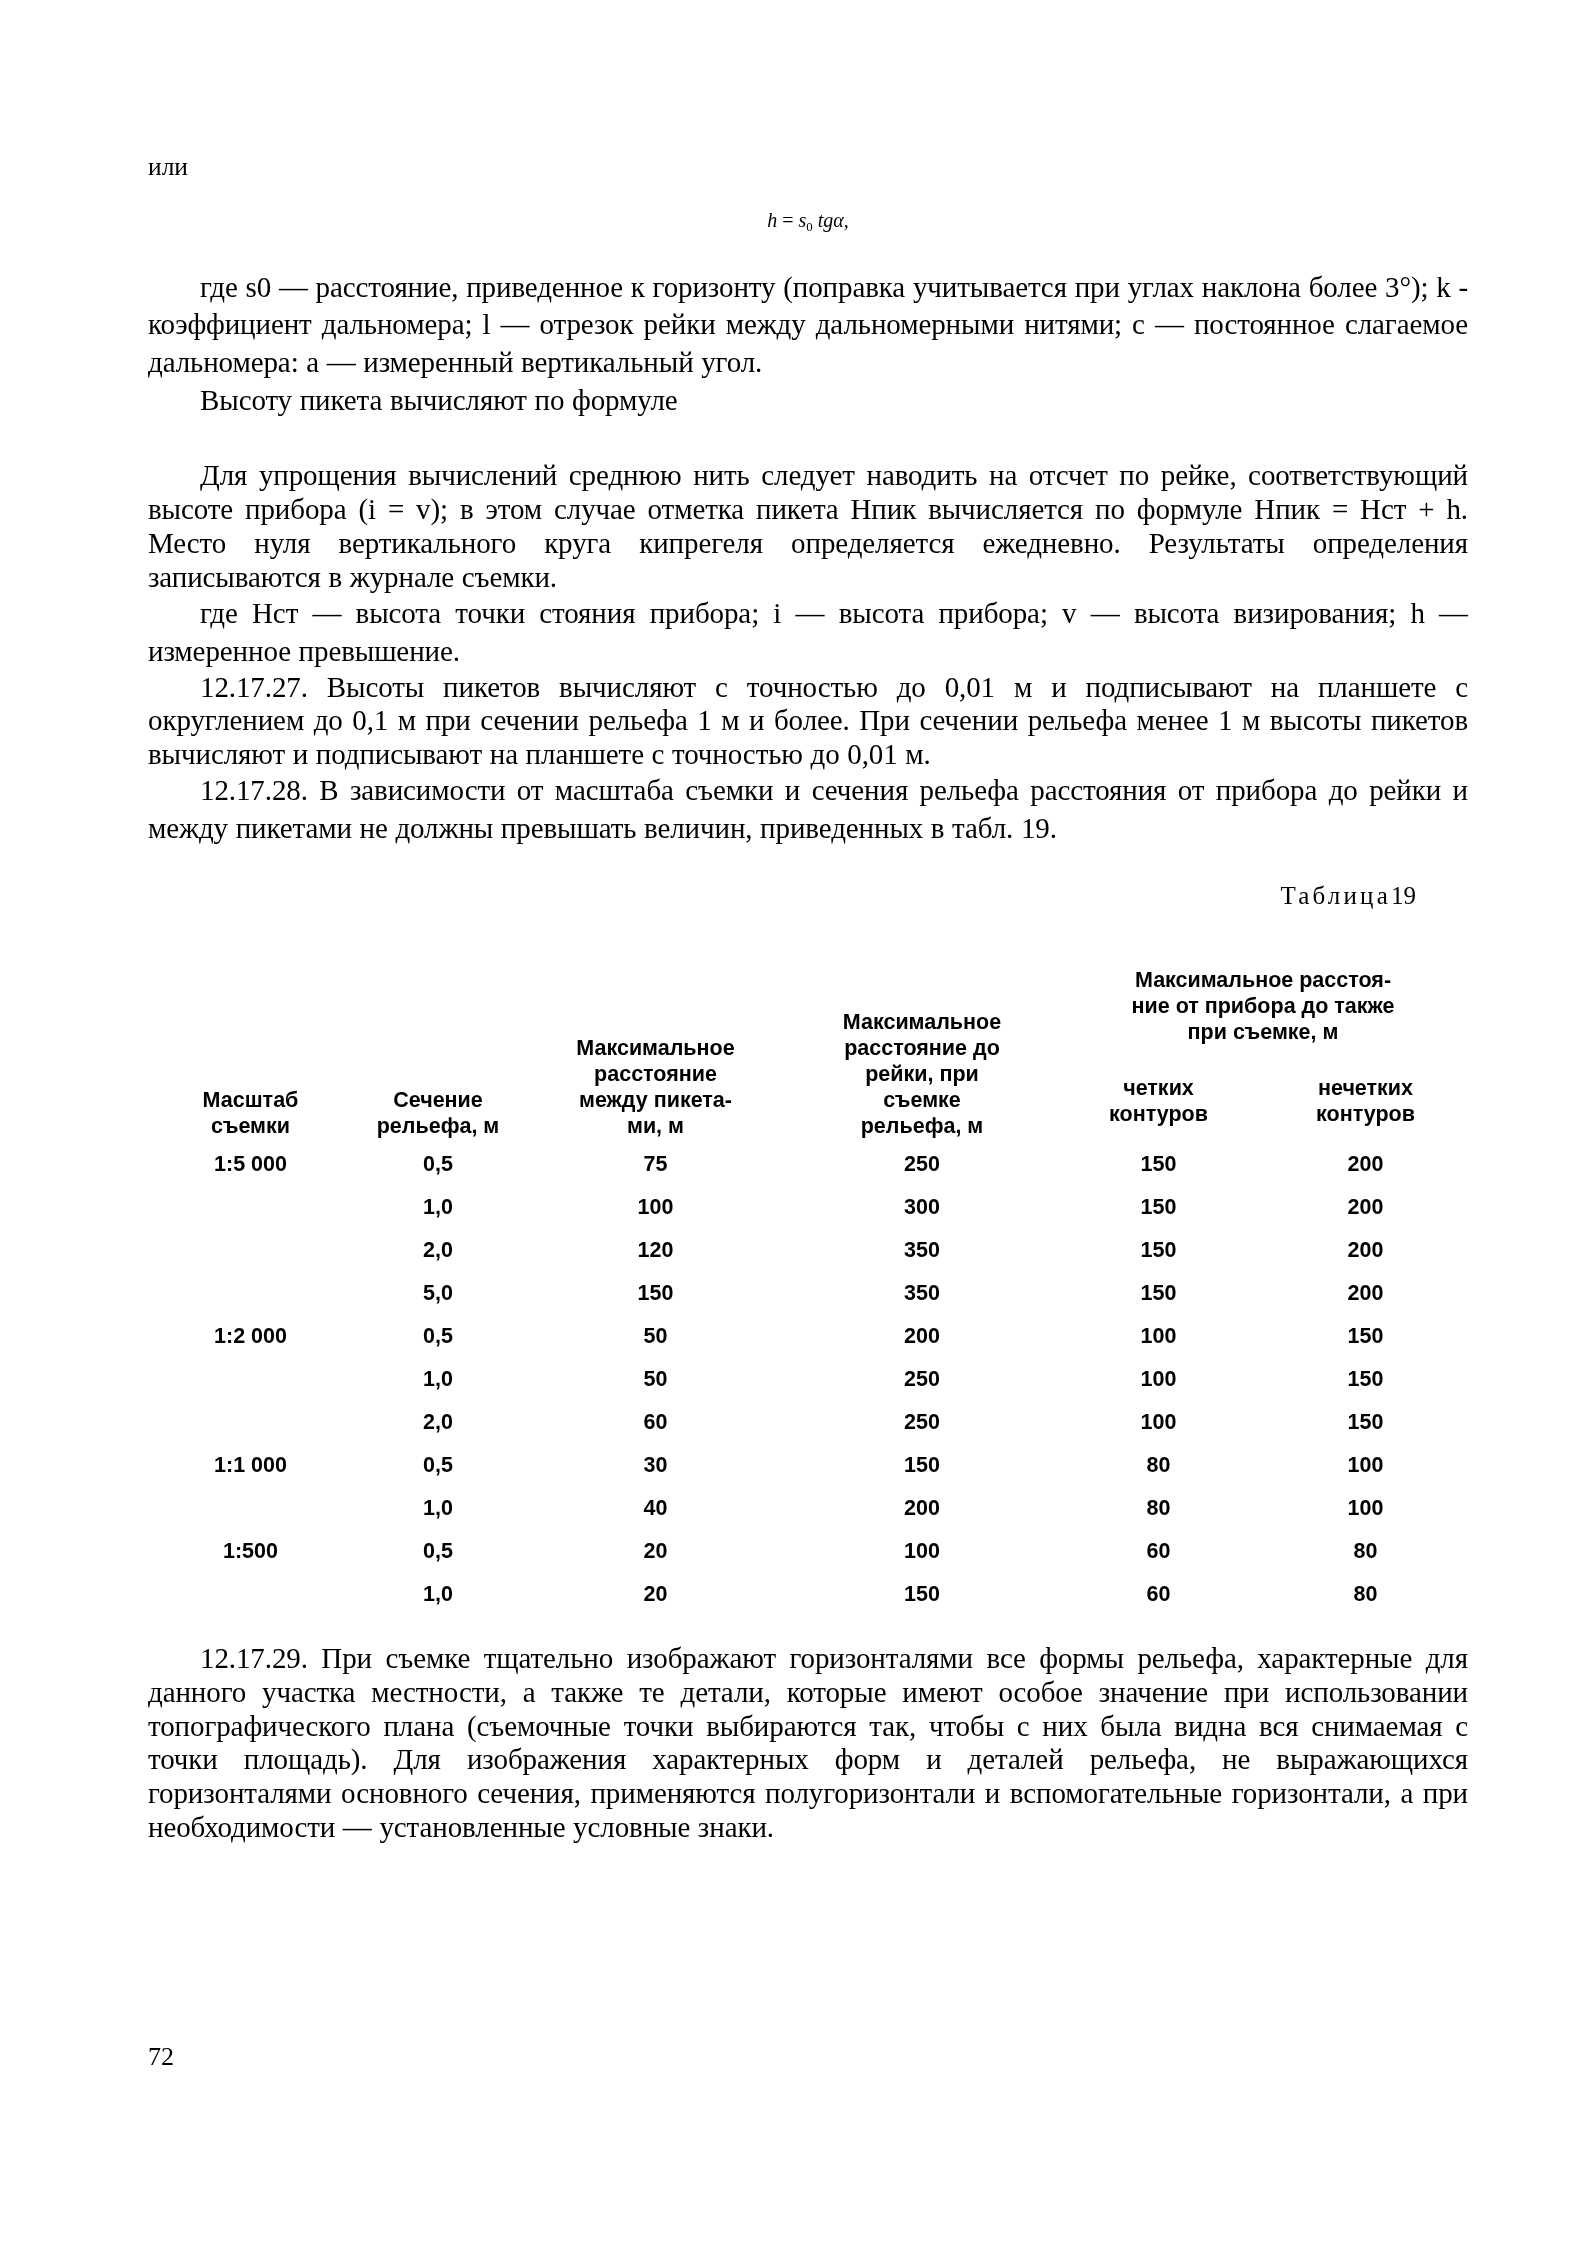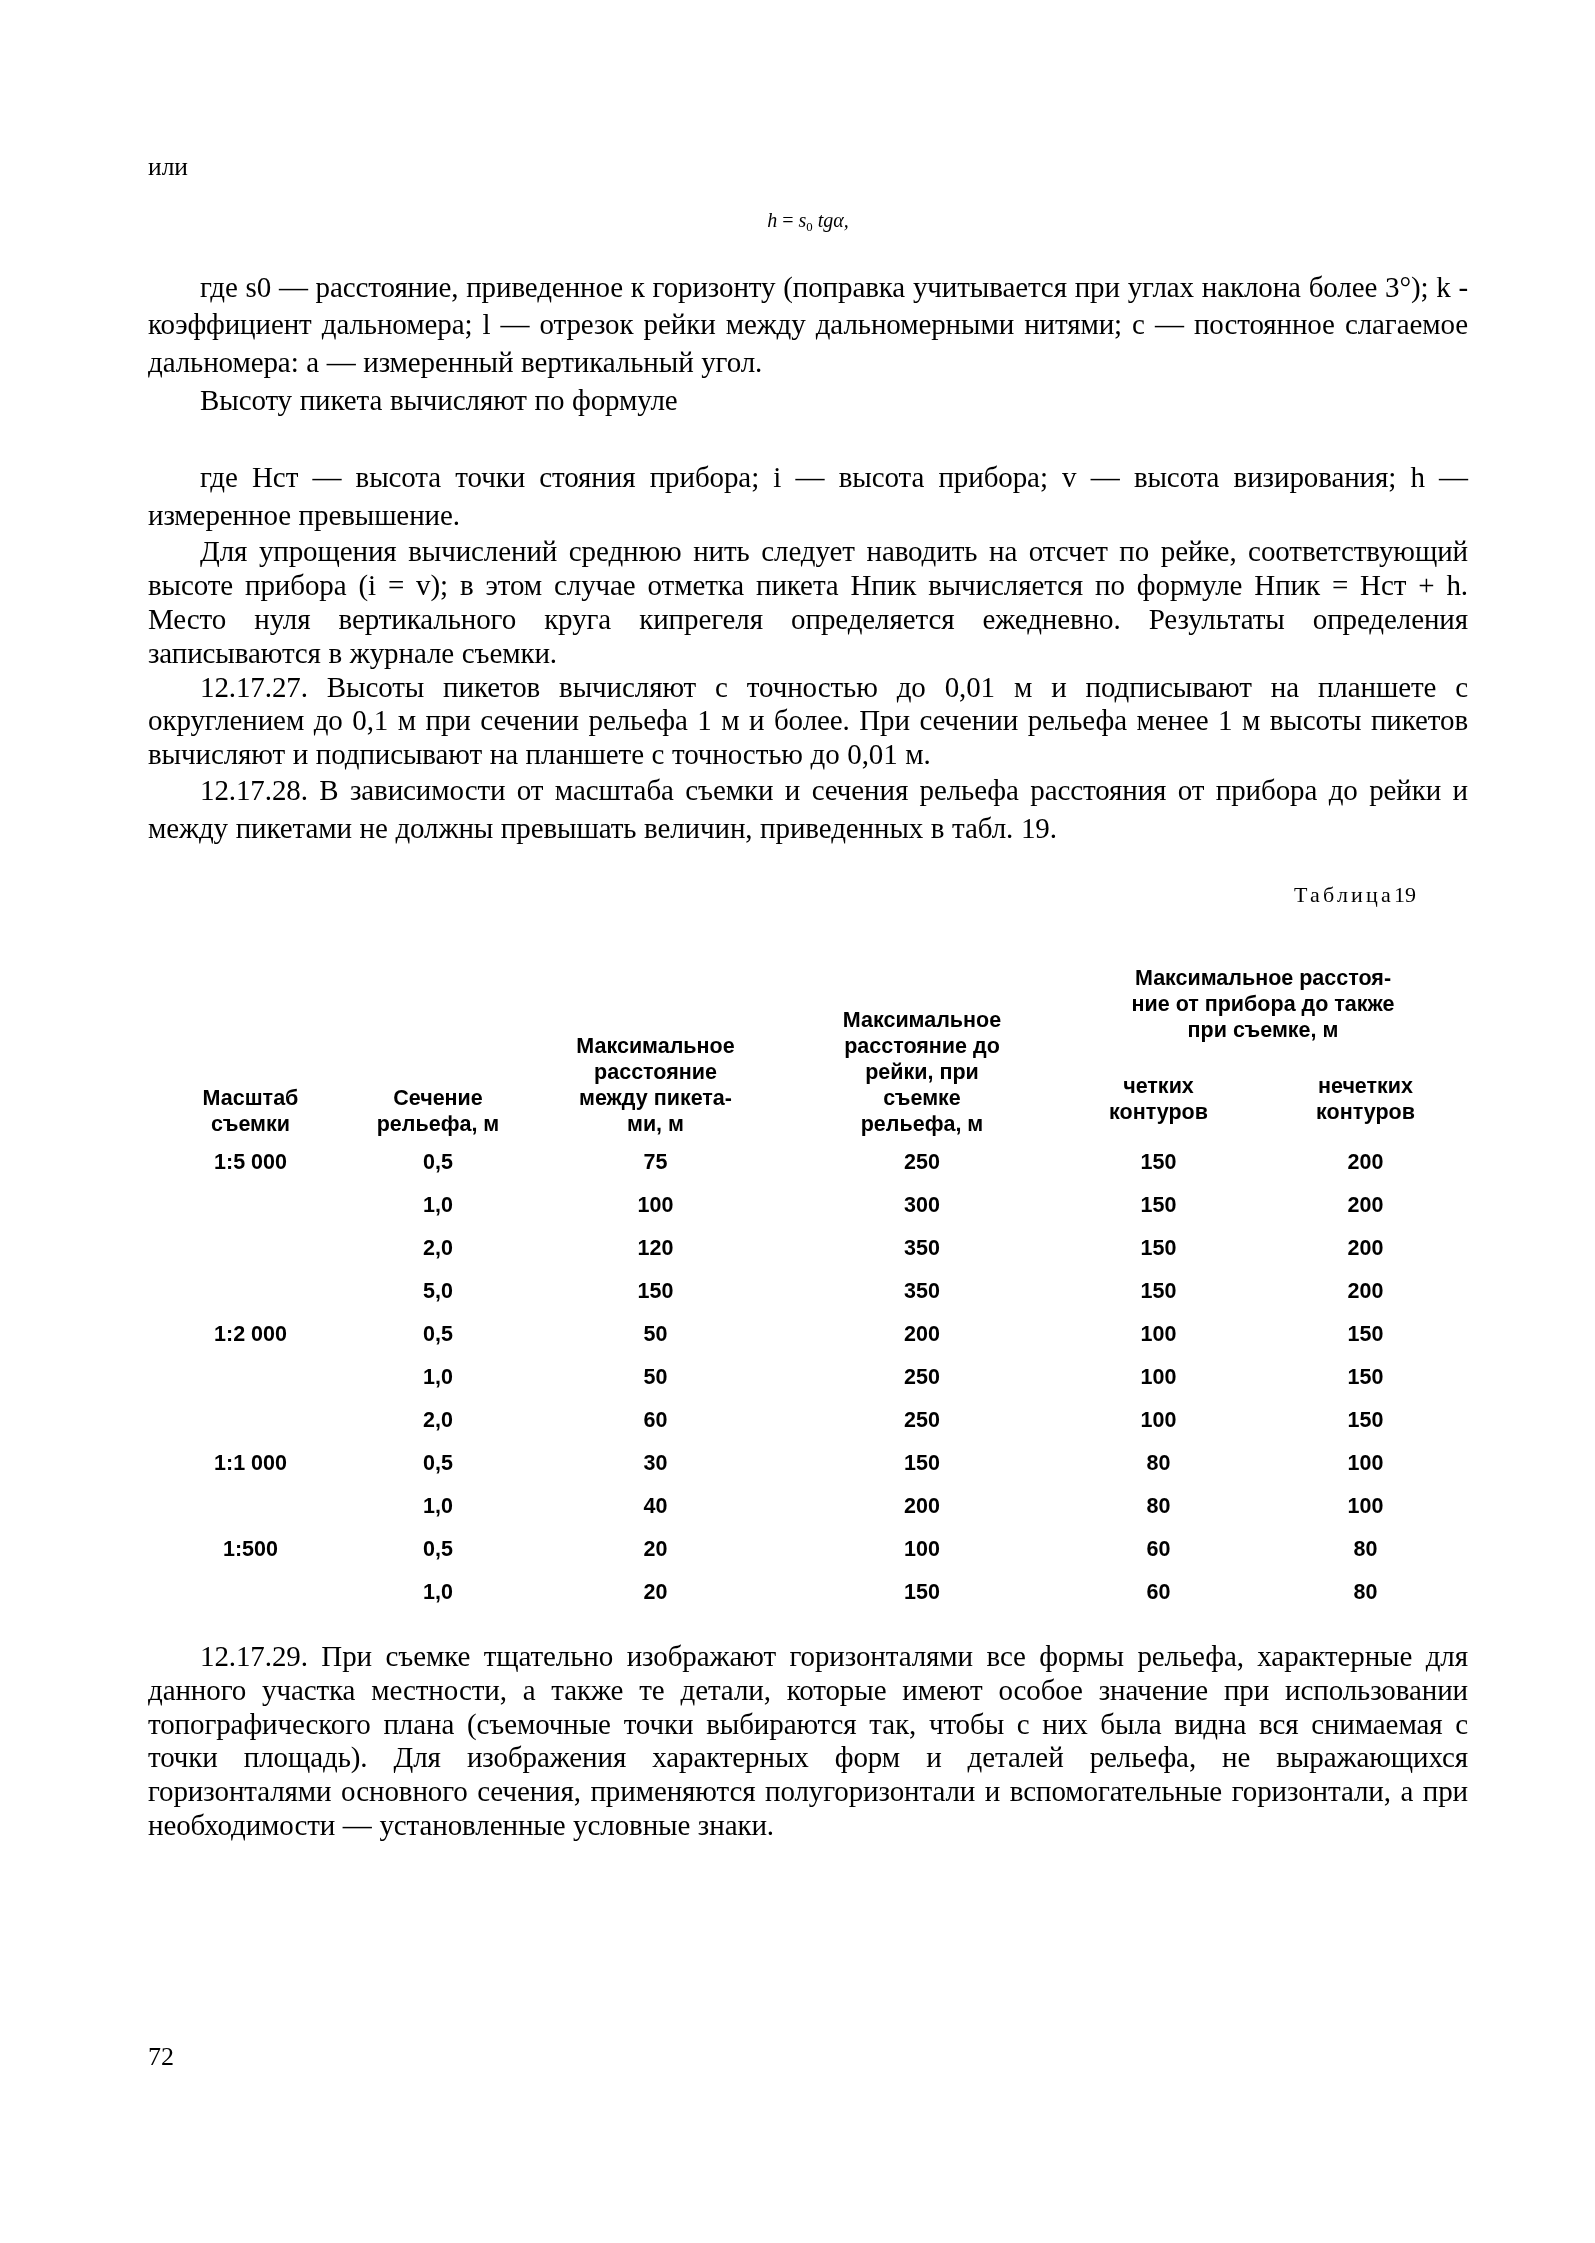--- a/index.html
+++ b/index.html
@@ -58,21 +58,21 @@
     font-style: normal;
   }
   .it { font-style: italic; }
 
   .spacer-sm { height: 14px; }
   .spacer-md { height: 26px; }
   .spacer-lg { height: 34px; }
 
   
   .table-caption {
-    font-size: 22px;
+    font-size: 25px;
     text-align: right;
     letter-spacing: 3.2px;
     padding-right: 52px;
     margin: 0;
   }
   .table-caption .num { letter-spacing: 0px; }
 
   table.t19 {
     border-collapse: collapse;
     width: 1322px;
@@ -154,23 +154,23 @@
 
     <p class="para indent">где s0 — расстояние, приведенное к горизонту (поправка учитывается при углах наклона более 3°); k - коэффициент дальномера; l — отрезок рейки между дальномерными нитями; c — постоянное слагаемое дальномера: a — измеренный вертикальный угол.</p>
 
     <p class="para indent">Высоту пикета вычисляют по формуле</p>
 
     <div class="spacer-sm"></div>
 
 
     <div class="spacer-md"></div>
 
+    <p class="para indent tight">Для упрощения вычислений среднюю нить следует наводить на отсчет по рейке, соответствующий высоте прибора (i = v); в этом случае отметка пикета Hпик вычисляется по формуле Hпик = Hст + h. Место нуля вертикального круга кипрегеля определяется ежедневно. Результаты определения записываются в журнале съемки.</p>
+
     <p class="para indent">где Hст — высота точки стояния прибора; i — высота прибора; v — высота визирования; h — измеренное превышение.</p>
-
-    <p class="para indent tight">Для упрощения вычислений среднюю нить следует наводить на отсчет по рейке, соответствующий высоте прибора (i = v); в этом случае отметка пикета Hпик вычисляется по формуле Hпик = Hст + h. Место нуля вертикального круга кипрегеля определяется ежедневно. Результаты определения записываются в журнале съемки.</p>
 
     <p class="para indent tight">12.17.27. Высоты пикетов вычисляют с точностью до 0,01 м и подписывают на планшете с округлением до 0,1 м при сечении рельефа 1 м и более. При сечении рельефа менее 1 м высоты пикетов вычисляют и подписывают на планшете с точностью до 0,01 м.</p>
 
     <p class="para indent">12.17.28. В зависимости от масштаба съемки и сечения рельефа расстояния от прибора до рейки и между пикетами не должны превышать величин, приведенных в табл. 19.</p>
 
     <div class="spacer-lg"></div>
 
     <p class="table-caption">
       <span>Таблица</span><span class="num">19</span>
     </p>

